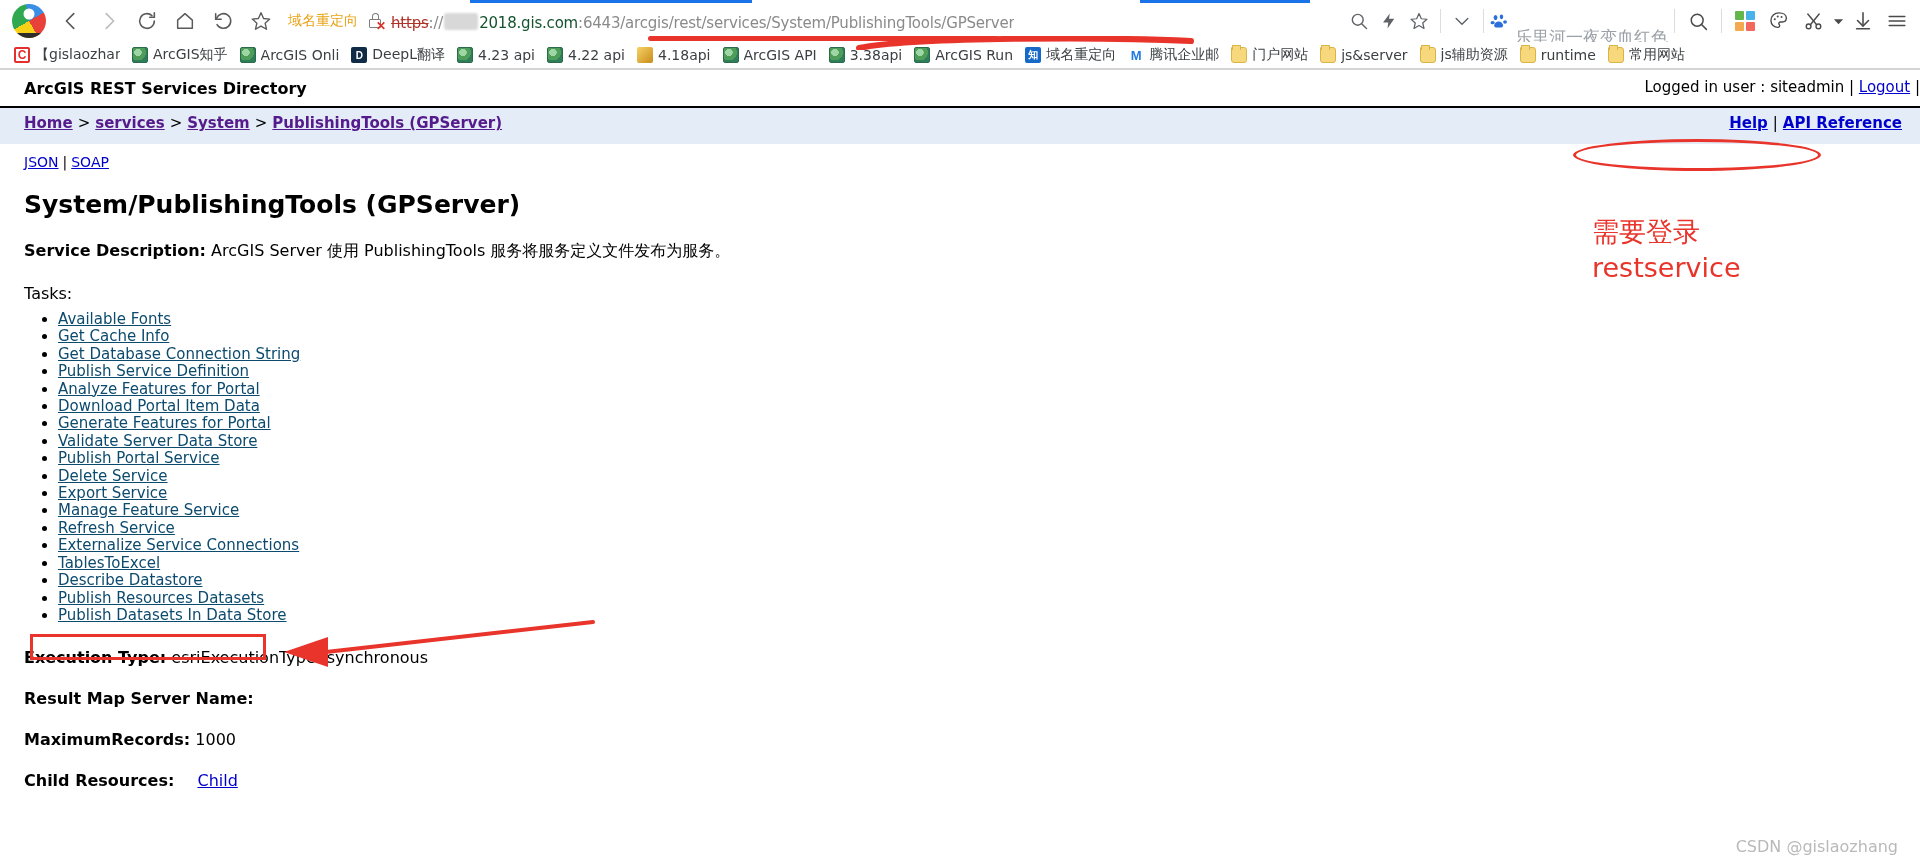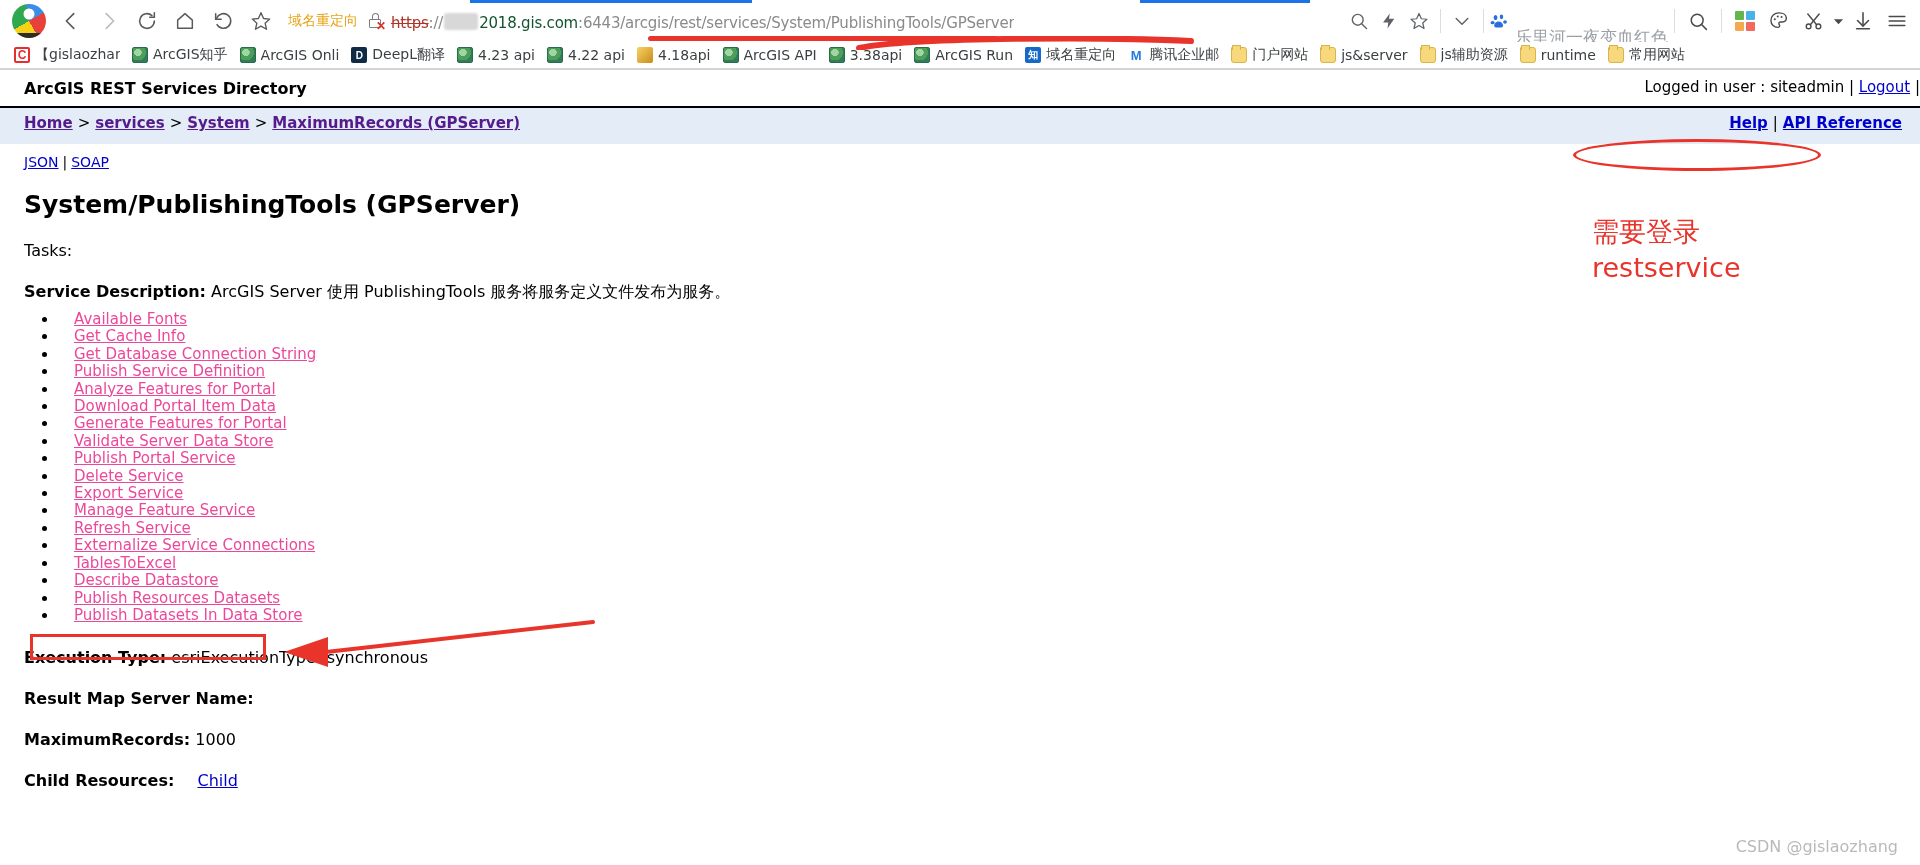--- a/index.html
+++ b/index.html
@@ -327,22 +327,21 @@
     padding: 0 0 0 58px;
     list-style: disc;
   }
   #task-list li {
     font-size: 15px;
     line-height: 17.4px;
     margin: 0;
     color: #000;
   }
   #task-list li a {
-    color: #ec4899;
-    margin-left: 16px;
+    color: #0c4a6e;
   }
   .meta-line {
     margin: 0 0 0 24px;
     font-size: 16px;
     color: #000;
   }
   .meta-line b { font-weight: bold; }
   .meta-line .val { font-weight: normal; }
   .meta-line a { color: #0000cc; margin-left: 18px; }
   #meta-block { margin-top: 24px; }
@@ -620,39 +619,39 @@
 
   <div id="rest-title">ArcGIS REST Services Directory</div>
 
   <div id="login-strip">
     <span>Logged in user : </span><span>siteadmin</span><span> | </span><a href="#">Logout</a><span> |</span>
   </div>
 
   <div id="hr-top"></div>
 
   <div id="breadcrumb-bar">
-    <a href="#">Home</a><span class="sep">&gt;</span><a href="#">services</a><span class="sep">&gt;</span><a href="#">System</a><span class="sep">&gt;</span><a href="#">MaximumRecords (GPServer)</a>
+    <a href="#">Home</a><span class="sep">&gt;</span><a href="#">services</a><span class="sep">&gt;</span><a href="#">System</a><span class="sep">&gt;</span><a href="#">PublishingTools (GPServer)</a>
 
     <div id="help-links">
       <a href="#">Help</a><span class="bar">|</span><a href="#">API Reference</a>
     </div>
   </div>
 
   <div id="json-soap">
     <a href="#">JSON</a><span class="bar">|</span><a href="#">SOAP</a>
   </div>
 
   <h1 id="svc-title">System/PublishingTools (GPServer)</h1>
-
-  <div id="tasks-label">Tasks:</div>
 
   <div id="svc-desc">
     <b>Service Description:</b>
     <span class="desc-val">ArcGIS Server 使用 PublishingTools 服务将服务定义文件发布为服务。</span>
   </div>
+
+  <div id="tasks-label">Tasks:</div>
 
   <ul id="task-list">
       <li><a href="#">Available Fonts</a></li>
       <li><a href="#">Get Cache Info</a></li>
       <li><a href="#">Get Database Connection String</a></li>
       <li><a href="#">Publish Service Definition</a></li>
       <li><a href="#">Analyze Features for Portal</a></li>
       <li><a href="#">Download Portal Item Data</a></li>
       <li><a href="#">Generate Features for Portal</a></li>
       <li><a href="#">Validate Server Data Store</a></li>

